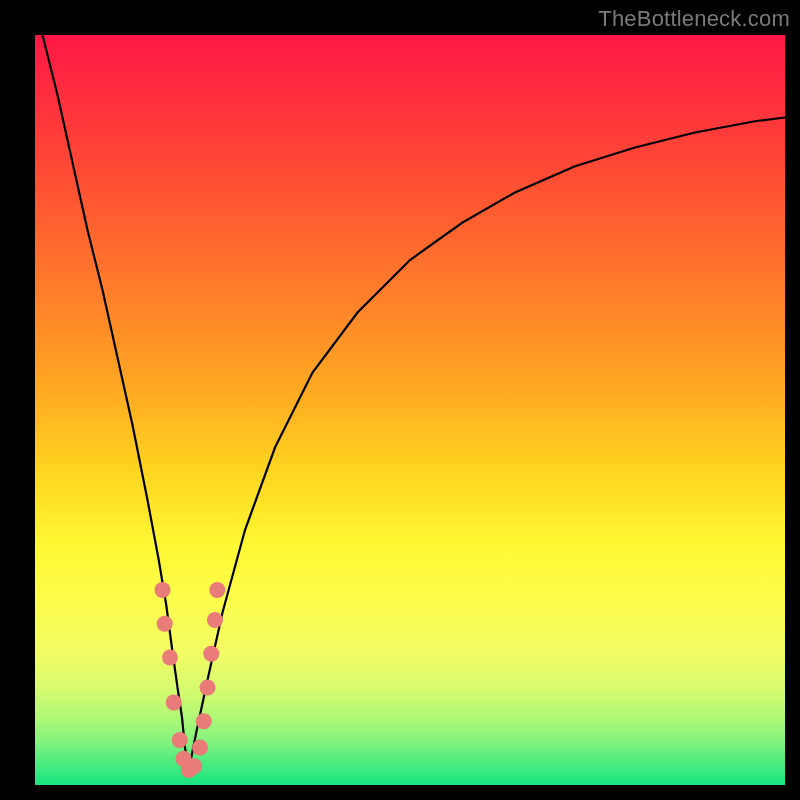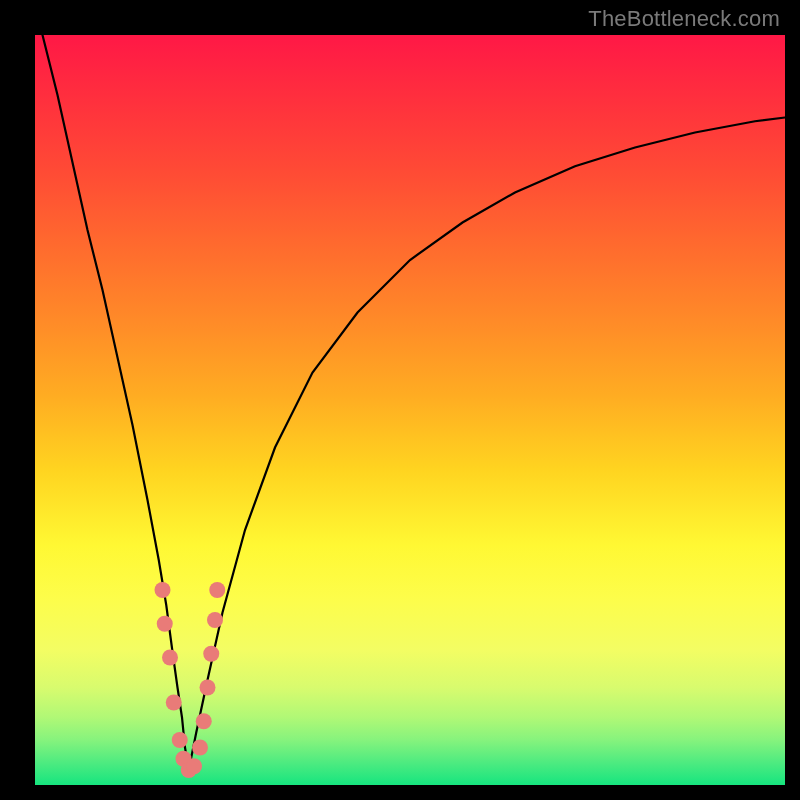--- a/index.html
+++ b/index.html
@@ -39,21 +39,21 @@
       #f3fd63 82%,
       #d8fb6e 87%,
       #b0f876 91%,
       #86f37d 94%,
       #4eeb80 97%,
       #16e57f 100%
     );
   }
   .watermark {
     position: absolute;
-    right: 20px;
+    right: 10px;
     top: 6px;
     color: #7a7a7a;
     font-size: 22px;
     letter-spacing: 0.2px;
     user-select: none;
   }
   svg.curves {
     position: absolute;
     left: 0;
     top: 0;

